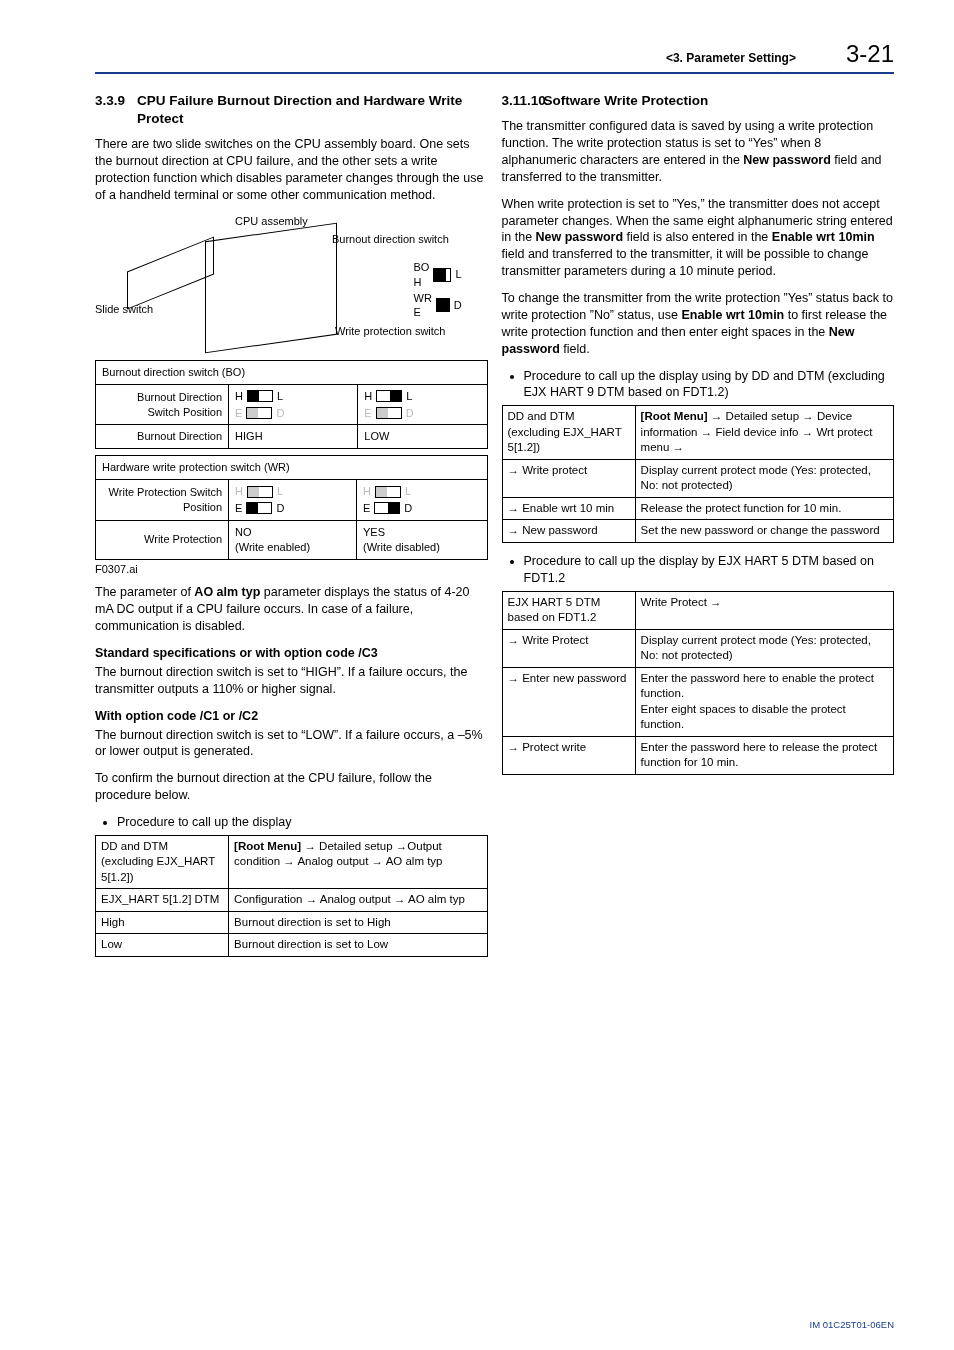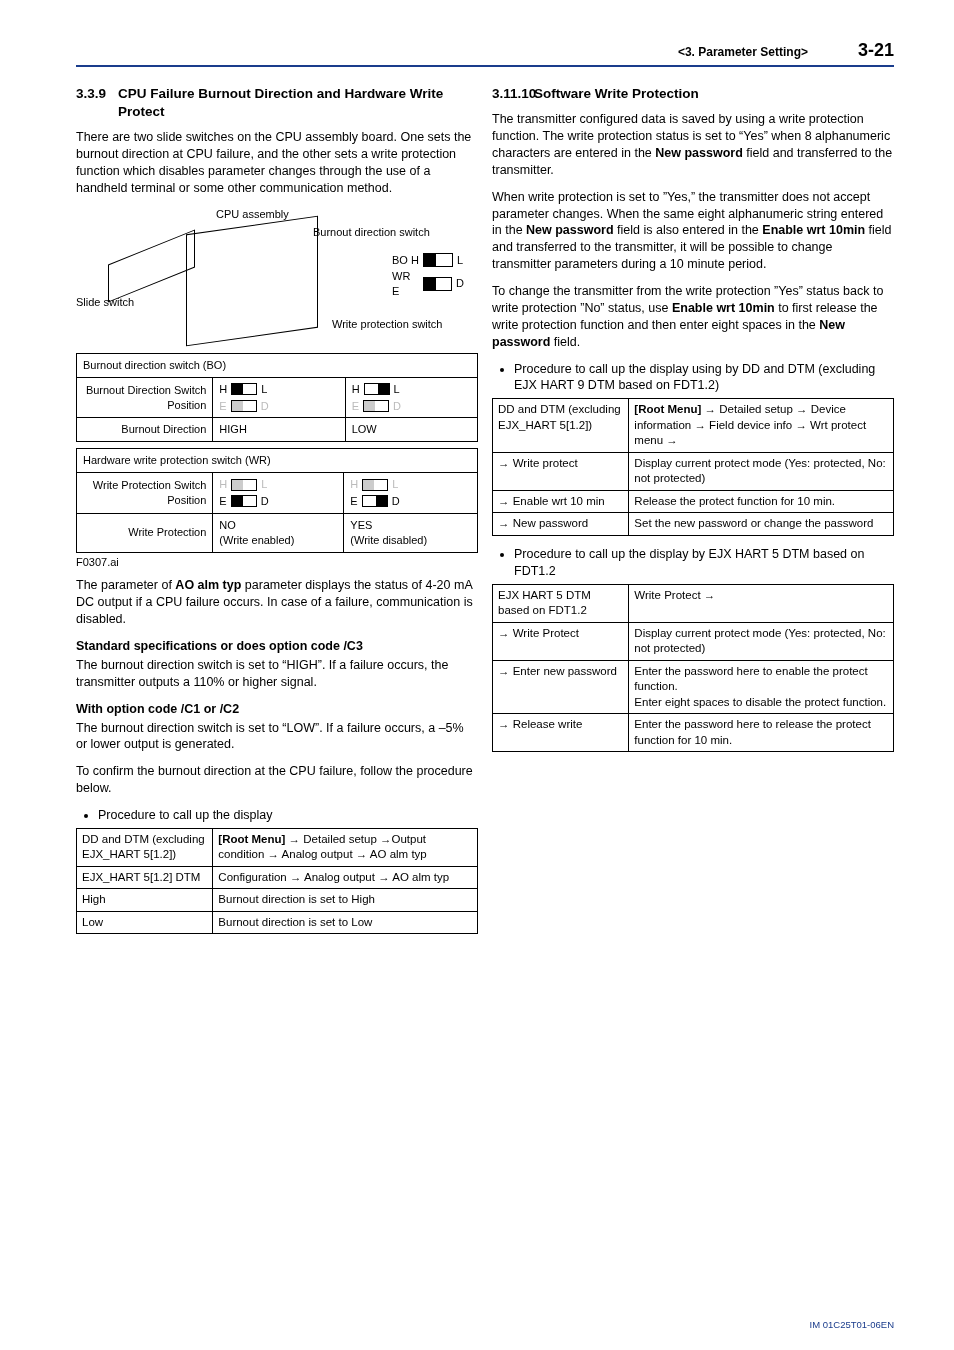--- a/index.html
+++ b/index.html
@@ -7,39 +7,39 @@
     padding: 0;
     background: #fff;
     font-family: Arial, Helvetica, sans-serif;
     color: #000;
     width: 954px;
   }
   .page {
     width: 954px;
     height: 1350px;
     box-sizing: border-box;
-    padding: 40px 60px 30px 76px;
+    padding: 40px 60px 30px 95px;
     position: relative;
   }
   .hdr {
     display: flex;
     justify-content: flex-end;
     align-items: baseline;
     border-bottom: 2px solid #1a3c8c;
     padding-bottom: 4px;
     margin-bottom: 14px;
   }
   .hdr .crumb {
     font-size: 12px;
     font-weight: bold;
     margin-right: 50px;
   }
   .hdr .pgno {
-    font-size: 18px;
-    font-weight: bold;
+    font-size: 24px;
+    font-weight: normal;
   }
   .cols {
     display: flex;
     gap: 14px;
   }
   .col {
     width: 50%;
     font-size: 12.5px;
     line-height: 1.35;
   }
@@ -78,21 +78,21 @@
     width: 85px; height: 36px;
     border: 1px solid #000;
     transform: skewY(-22deg);
   }
   .switchbox {
     position: absolute;
     right: 10px;
     width: 80px;
     font-size: 11px;
   }
-  .swrow { display:flex; align-items:center; gap:4px; margin:1px 4px;}
+  .swrow { display:flex; align-items:center; gap:4px; margin:1px 16px;}
   .rect { width:28px; height:12px; border:1px solid #000; display:flex; }
   .rect .blk { width:12px; height:100%; background:#000; }
 
   
   .swtable {
     width: 100%;
     border-collapse: collapse;
     font-size: 11px;
     margin-bottom: 6px;
   }
@@ -179,21 +179,21 @@
               <span>L</span>
             </div>
           <div class="swrow">
               <span>WR E</span>
               <span class="rect">
                 <span class="blk"></span>
               </span>
               <span>D</span>
             </div>
         </div>
-        <span class="diag-label" style="left:240px;top:110px;margin-left:16px;">Write protection switch</span>
+        <span class="diag-label" style="left:240px;top:110px;">Write protection switch</span>
       </div>
 
       <table class="swtable">
         <tbody>
             <tr class="title">
               <td colspan="3">Burnout direction switch (BO)</td>
             </tr>
         <tr>
           <td class="lcell">Burnout Direction Switch Position</td>
           <td>
@@ -291,21 +291,21 @@
           <td><span>YES</span><br><span>(Write disabled)</span></td>
         </tr>
       </tbody>
         </table>
       <div class="caption">F0307.ai</div>
 
       <p>
         <span>The parameter of </span><span class="bold">AO alm typ</span><span> parameter displays the status of 4-20 mA DC output if a CPU failure occurs. In case of a failure, communication is disabled.</span>
       </p>
 
-      <div class="subhead">Standard specifications or does option code /C3</div>
+      <div class="subhead">Standard specifications or with option code /C3</div>
       <p style="margin-top:0">The burnout direction switch is set to “HIGH”. If a failure occurs, the transmitter outputs a 110% or higher signal.</p>
 
       <div class="subhead">With option code /C1 or /C2</div>
       <p style="margin-top:0">The burnout direction switch is set to “LOW”. If a failure occurs, a –5% or lower output is generated.</p>
 
       <p>To confirm the burnout direction at the CPU failure, follow the procedure below.</p>
 
       <ul class="bul">
         <li>Procedure to call up the display</li>
       </ul>
@@ -388,21 +388,21 @@
         <tr>
           <td>→ Write Protect</td>
           <td>Display current protect mode (Yes: protected, No: not protected)</td>
         </tr>
         <tr>
           <td style="padding-left:5px">→ Enter new password</td>
           <td style="white-space:pre-line">Enter the password here to enable the protect function.
 Enter eight spaces to disable the protect function.</td>
         </tr>
         <tr>
-          <td>→ Release write</td>
+          <td>→ Protect write</td>
           <td>Enter the password here to release the protect function for 10 min.</td>
         </tr>
       </tbody>
         </table>
     </div>
   </div>
 
   <div class="footer">IM 01C25T01-06EN</div>
 </div>
 

